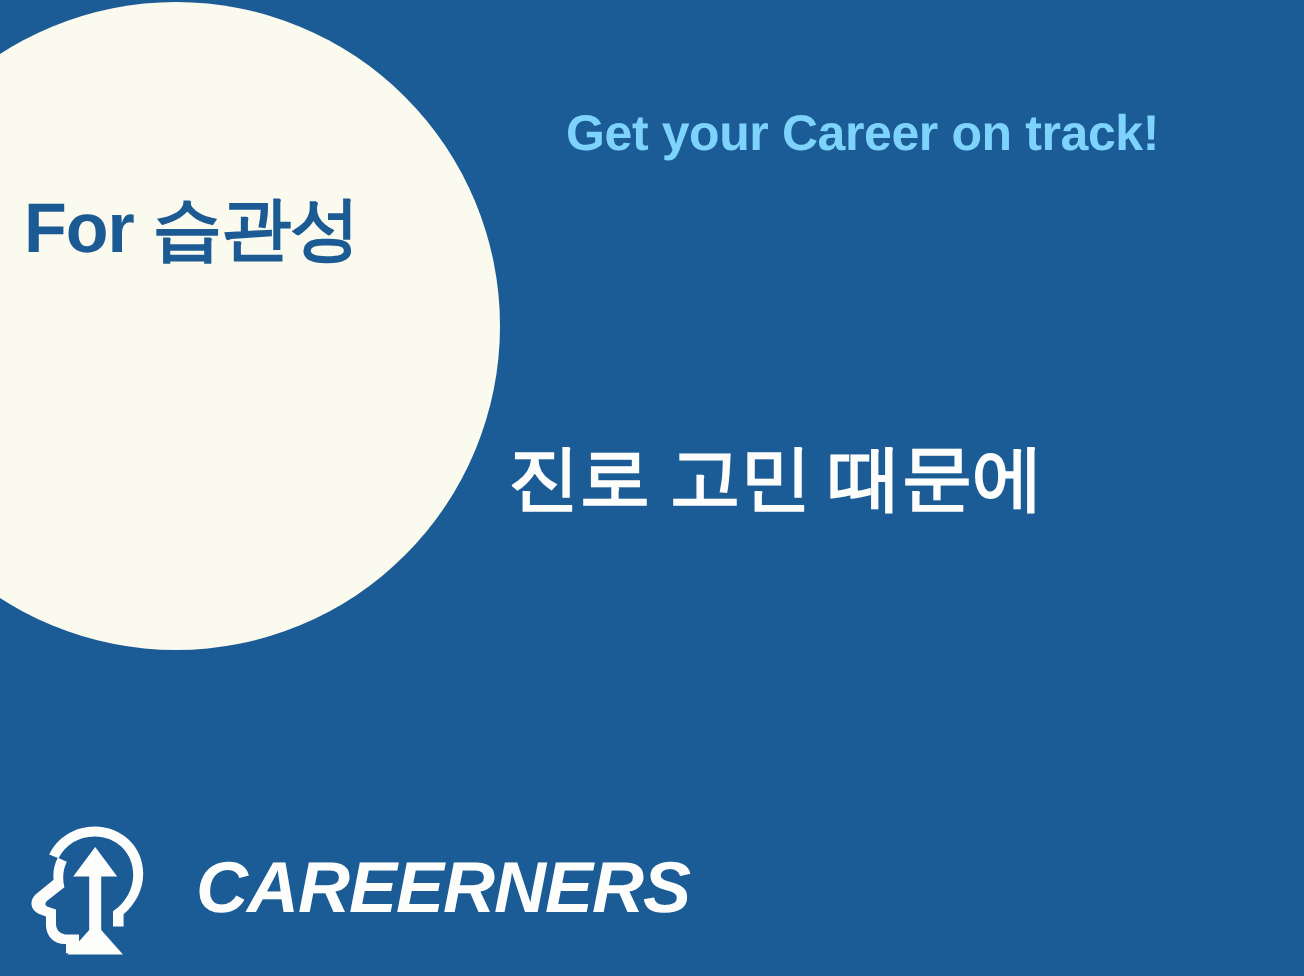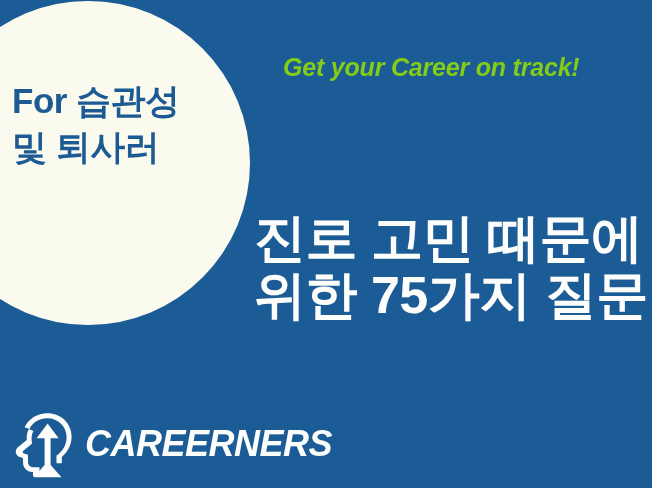--- a/index.html
+++ b/index.html
@@ -27,100 +27,97 @@
     width: 324px;
     height: 324px;
     border-radius: 50%;
     background: #fbfaef;
   }
 
   
   #circle-text {
     position: absolute;
     left: 12px;
-    top: 78px;
+    top: 92px;
     width: 236px;
     color: #1b5a93;
     font-weight: bold;
     font-size: 35px;
     line-height: 46px;
     letter-spacing: -0.5px;
     white-space: nowrap;
   }
   #circle-text .ct-line { display: block; }
 
   
   #tagline {
     position: absolute;
     left: 283px;
     top: 53px;
-    color: #84cc16;
-    font-style: italic;
+    color: #7dd3fc;
     font-weight: bold;
     font-size: 25px;
     letter-spacing: -0.2px;
     white-space: nowrap;
   }
 
   
   #headline {
     position: absolute;
     left: 254px;
     top: 210px;
     color: #fdfdfb;
     font-weight: bold;
-    font-size: 52px;
+    font-size: 36px;
     line-height: 57px;
     letter-spacing: -0.5px;
     white-space: nowrap;
   }
   #headline .hl-line { display: block; }
 
   
   #logo {
     position: absolute;
     left: 14px;
     top: 412px;
     display: flex;
     align-items: center;
   }
   #logo-mark {
     width: 62px;
     height: 66px;
     flex: none;
   }
   #logo-text {
-    margin-left: 9px;
+    margin-left: 22px;
     color: #fdfdfb;
     font-style: italic;
     font-weight: bold;
     font-size: 36px;
     letter-spacing: -0.5px;
     white-space: nowrap;
     line-height: 1;
     padding-bottom: 2px;
   }
 </style>
 </head>
 <body>
 
 <div id="banner">
 
   <div id="circle"></div>
 
   <div id="circle-text">
     <span class="ct-line">For 습관성</span>
-    <span class="ct-line">및 퇴사러</span>
   </div>
 
   <div id="tagline">Get your Career on track!</div>
 
   <div id="headline">
     <span class="hl-line">진로 고민 때문에</span>
-    <span class="hl-line">위한 75가지 질문</span>
   </div>
 
   <div id="logo">
     <svg id="logo-mark" viewBox="0 0 62 66" aria-hidden="true">
 
       <path fill="#fdfdfb" d="
         M33.5 1.2
         C46.5 1.2 57.6 11.0 57.6 24.6
         C57.6 33.4 53.4 40.2 47.8 45.1
         L47.8 51.3

